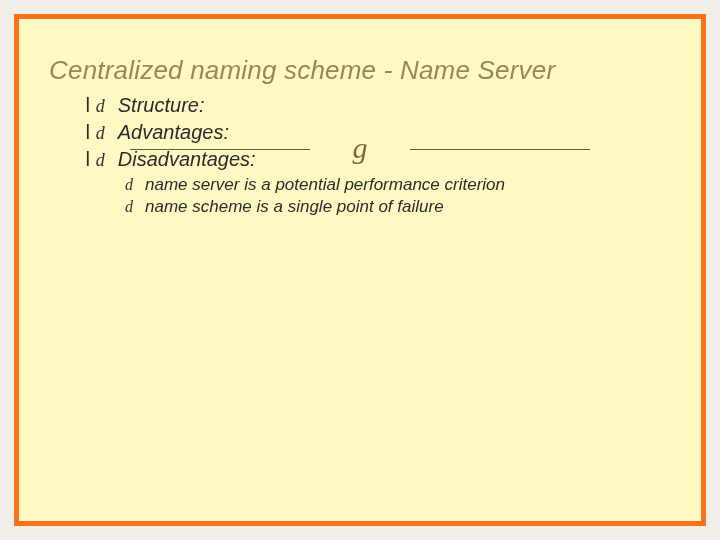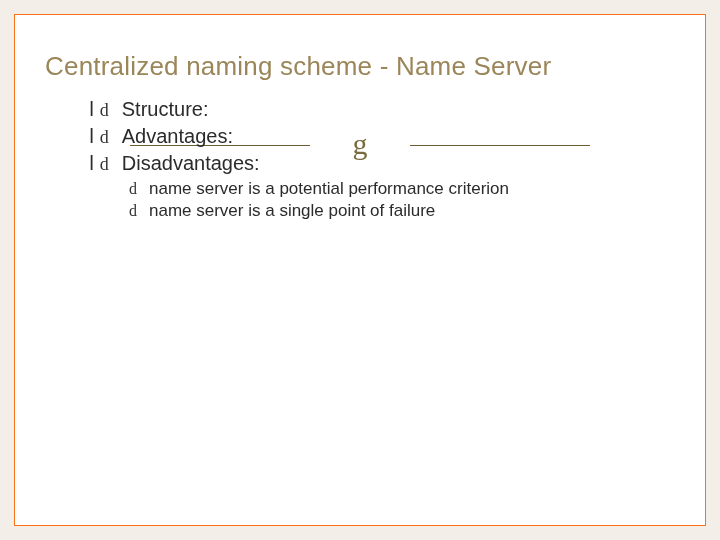--- a/index.html
+++ b/index.html
@@ -13,24 +13,25 @@
     background: #f3efe8;
     font-family: Arial, Helvetica, sans-serif;
     position: relative;
   }
   .frame {
     position: absolute;
     left: 14px;
     top: 14px;
     right: 14px;
     bottom: 14px;
-    border: 1px solid #f97316;
-    background: #ffffff;
+    border: 5px solid #f97316;
+    background: #fef9c3;
     padding: 36px 26px 10px 58px;
     box-sizing: border-box;
+    font-style: italic;
   }
   .title {
     font-size: 26px;
     font-weight: 400;
     color: #9a8658;
     margin: 0 0 2px -28px;
     letter-spacing: 0.2px;
   }
   .flourish {
     position: absolute;
@@ -61,21 +62,21 @@
     font-family: "Segoe Script", "Brush Script MT", cursive;
   }
   .content {
     position: relative;
     z-index: 2;
     color: #333;
   }
   .lvl1, .lvl2 {
     list-style: none;
     padding: 0;
-    margin: 16px;
+    margin: 8px;
   }
   .lvl1 > li {
     margin: 0 0 4px 0;
   }
   .lvl1-label {
     font-size: 20px;
     color: #2b2b2b;
   }
   .lvl1-label::before {
     content: "\01C0";
@@ -124,19 +125,19 @@
           <span class="bullet">d</span><span>Advantages:</span>
         </span>
       </li>
 
       <li class="sec-disadvantages">
         <span class="lvl1-label">
           <span class="bullet">d</span><span>Disadvantages:</span>
         </span>
         <ul class="lvl2">
           <li><span class="bullet">d</span><span>name server is a potential performance criterion</span></li>
-          <li><span class="bullet">d</span><span>name server is a single point of failure</span></li>
+          <li><span class="bullet">d</span><span>name scheme is a single point of failure</span></li>
         </ul>
       </li>
     </ul>
   </div>
 
 </div>
 
 </body></html>

